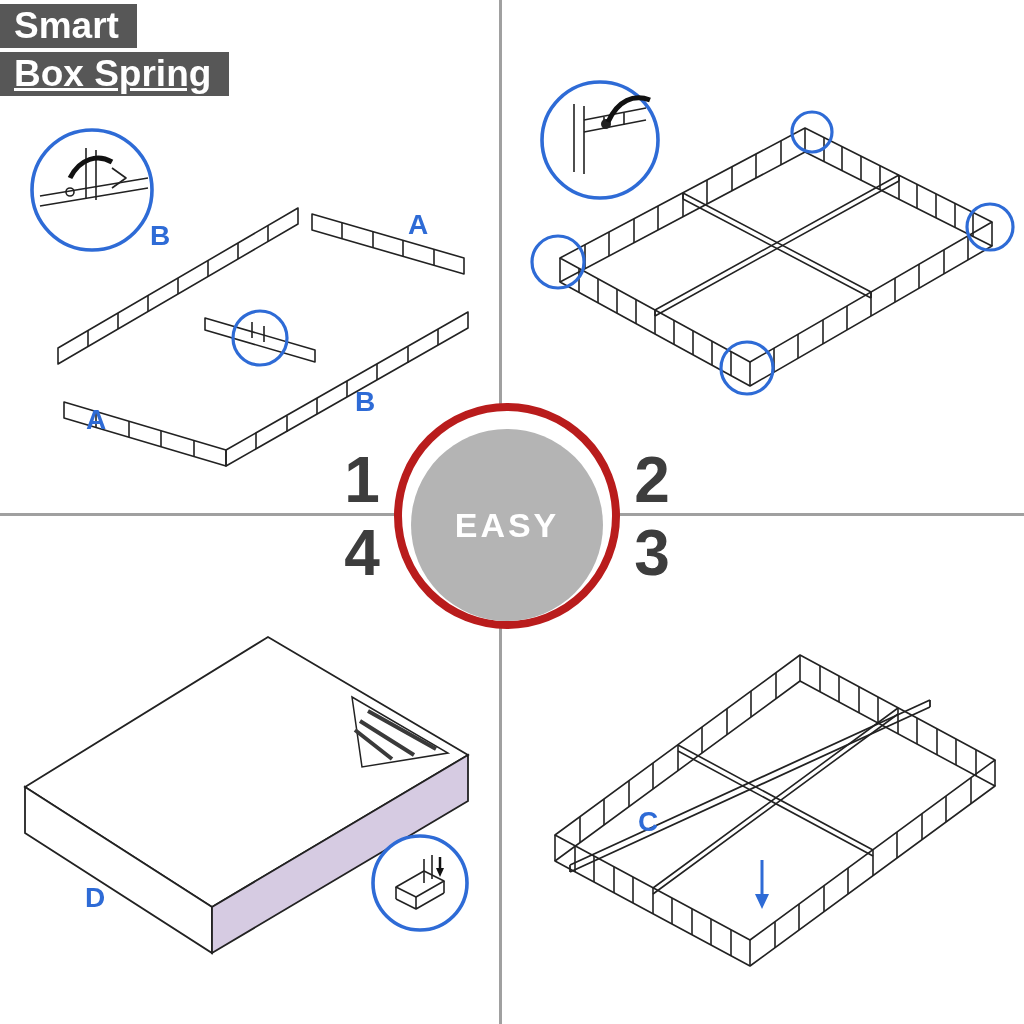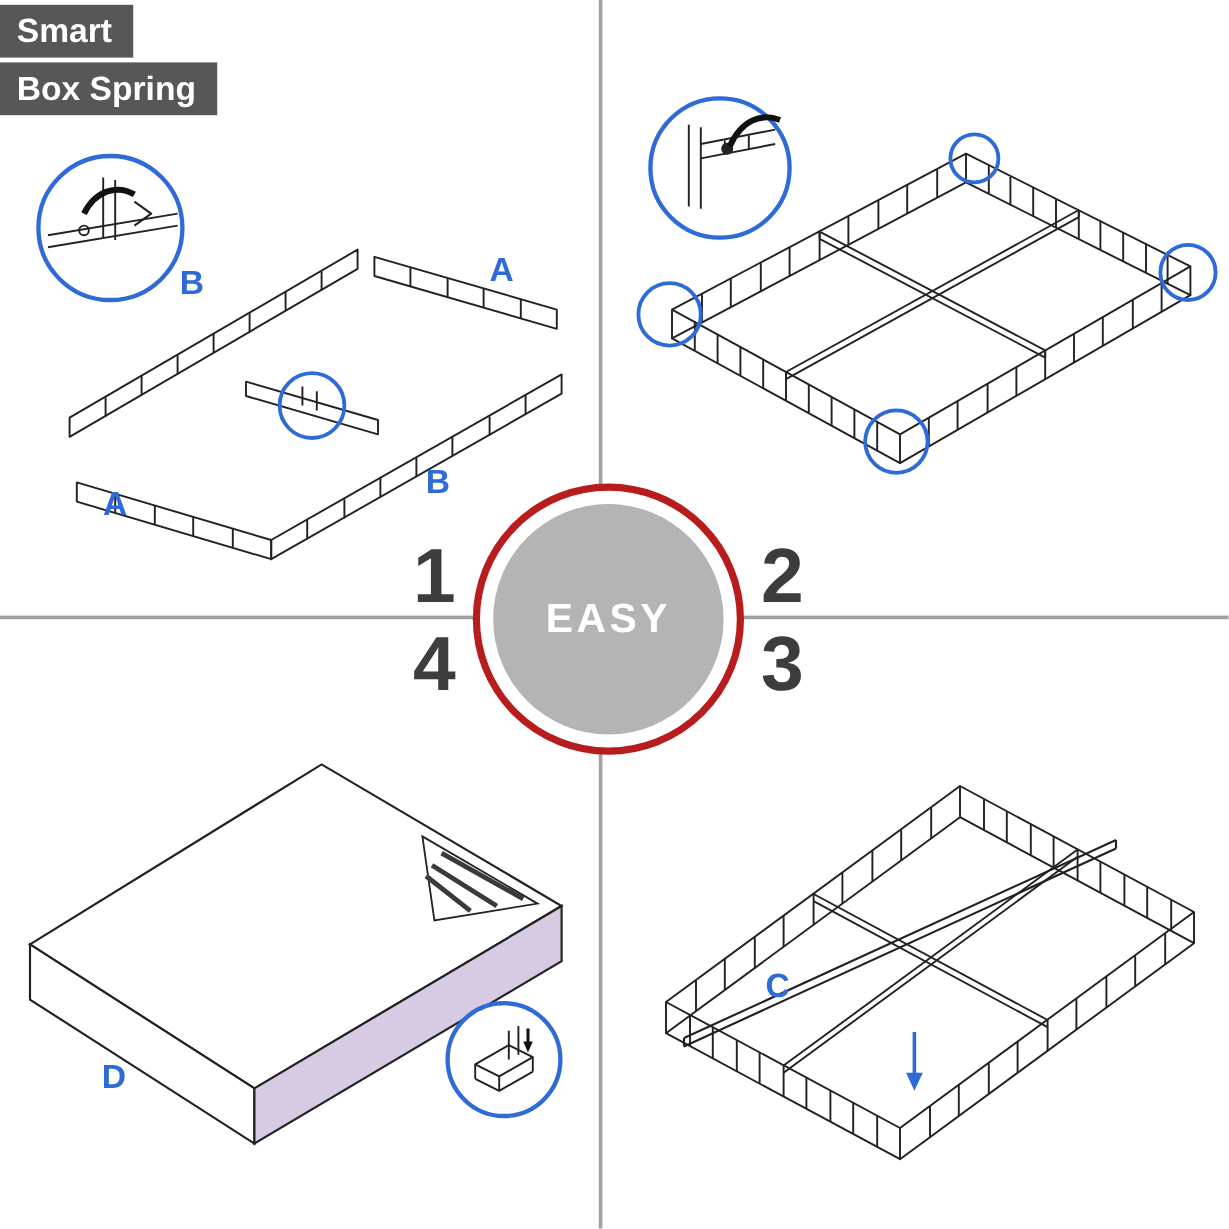--- a/index.html
+++ b/index.html
@@ -12,30 +12,30 @@
   .divider.h{left:0;top:513px;width:1024px;height:3px;}
 
   .quad-svg{position:absolute;z-index:2;}
   #svg-step1{left:0;top:0;}
   #svg-step2{left:500px;top:0;}
   #svg-step3{left:500px;top:515px;}
   #svg-step4{left:0;top:515px;}
 
   .title-line{
     position:absolute;left:0;background:#575757;color:#ffffff;
-    font-weight:bold;font-size:28px;line-height:44px;height:44px;
+    font-weight:bold;font-size:37px;line-height:44px;height:44px;
     padding:0 18px 0 14px;z-index:7;white-space:nowrap;
   }
   .title-line.l1{top:4px;}
-  .title-line.l2{top:52px;}
+  .title-line.l2{top:52px;text-decoration:underline;}
 
   .badge{
     position:absolute;left:394px;top:403px;width:226px;height:226px;box-sizing:border-box;
-    border:6px solid #b91c1c;border-radius:50%;background:#ffffff;
-    display:flex;align-items:center;justify-content:center;z-index:5;
+    border:8px solid #b91c1c;border-radius:50%;background:#ffffff;
+    display:flex;align-items:flex-end;justify-content:center;z-index:5;
   }
   .badge-inner{
     width:192px;height:192px;border-radius:50%;background:#b4b4b4;
     display:flex;flex-direction:column;align-items:center;justify-content:center;gap:16px;
     color:#ffffff;font-weight:bold;font-size:34px;letter-spacing:3px;
   }
   .step-num{
     position:absolute;transform:translate(-50%,-50%);
     font-size:64px;font-weight:bold;color:#3d3d3d;z-index:6;
   }

